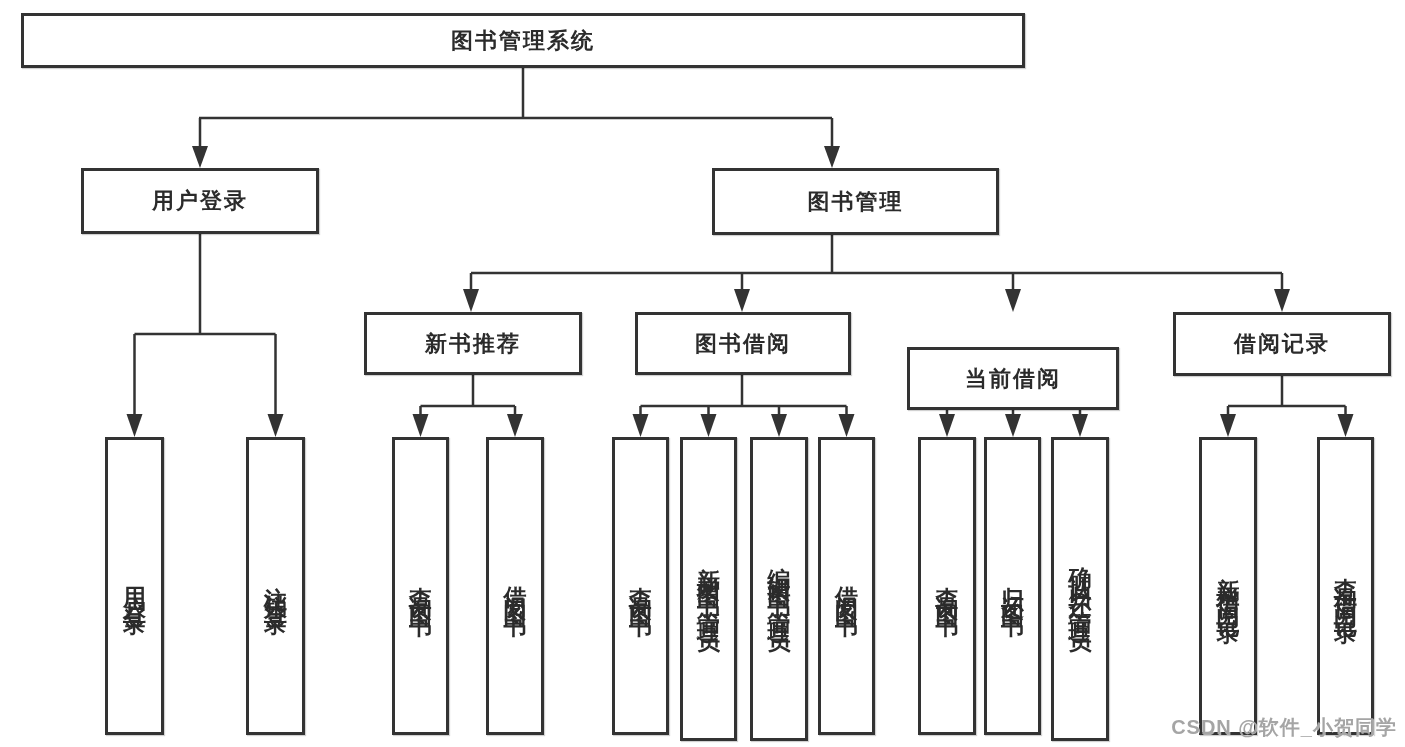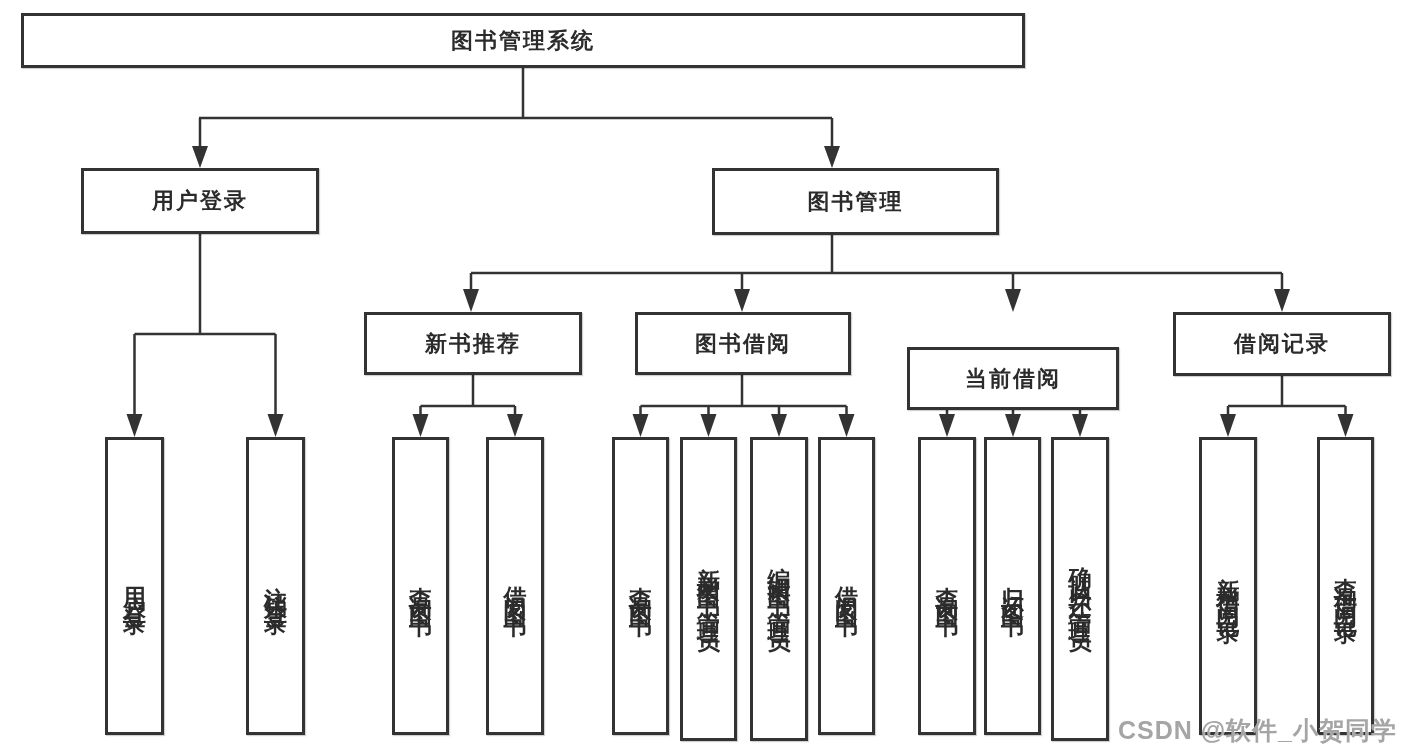--- a/index.html
+++ b/index.html
@@ -45,21 +45,21 @@
     text-orientation: mixed;
     font-size: 23px;
     letter-spacing: 9px;
     line-height: 1;
   }
   .watermark {
     position: absolute;
     right: 8px;
     top: 714px;
     z-index: 3;
-    font-size: 25px;
+    font-size: 20px;
     color: #a5a5a5;
     letter-spacing: 1px;
     white-space: nowrap;
     text-shadow: 1px 1px 0 rgba(255,255,255,0.6);
   }
 </style>
 </head>
 <body>
 
 <div id="stage">

